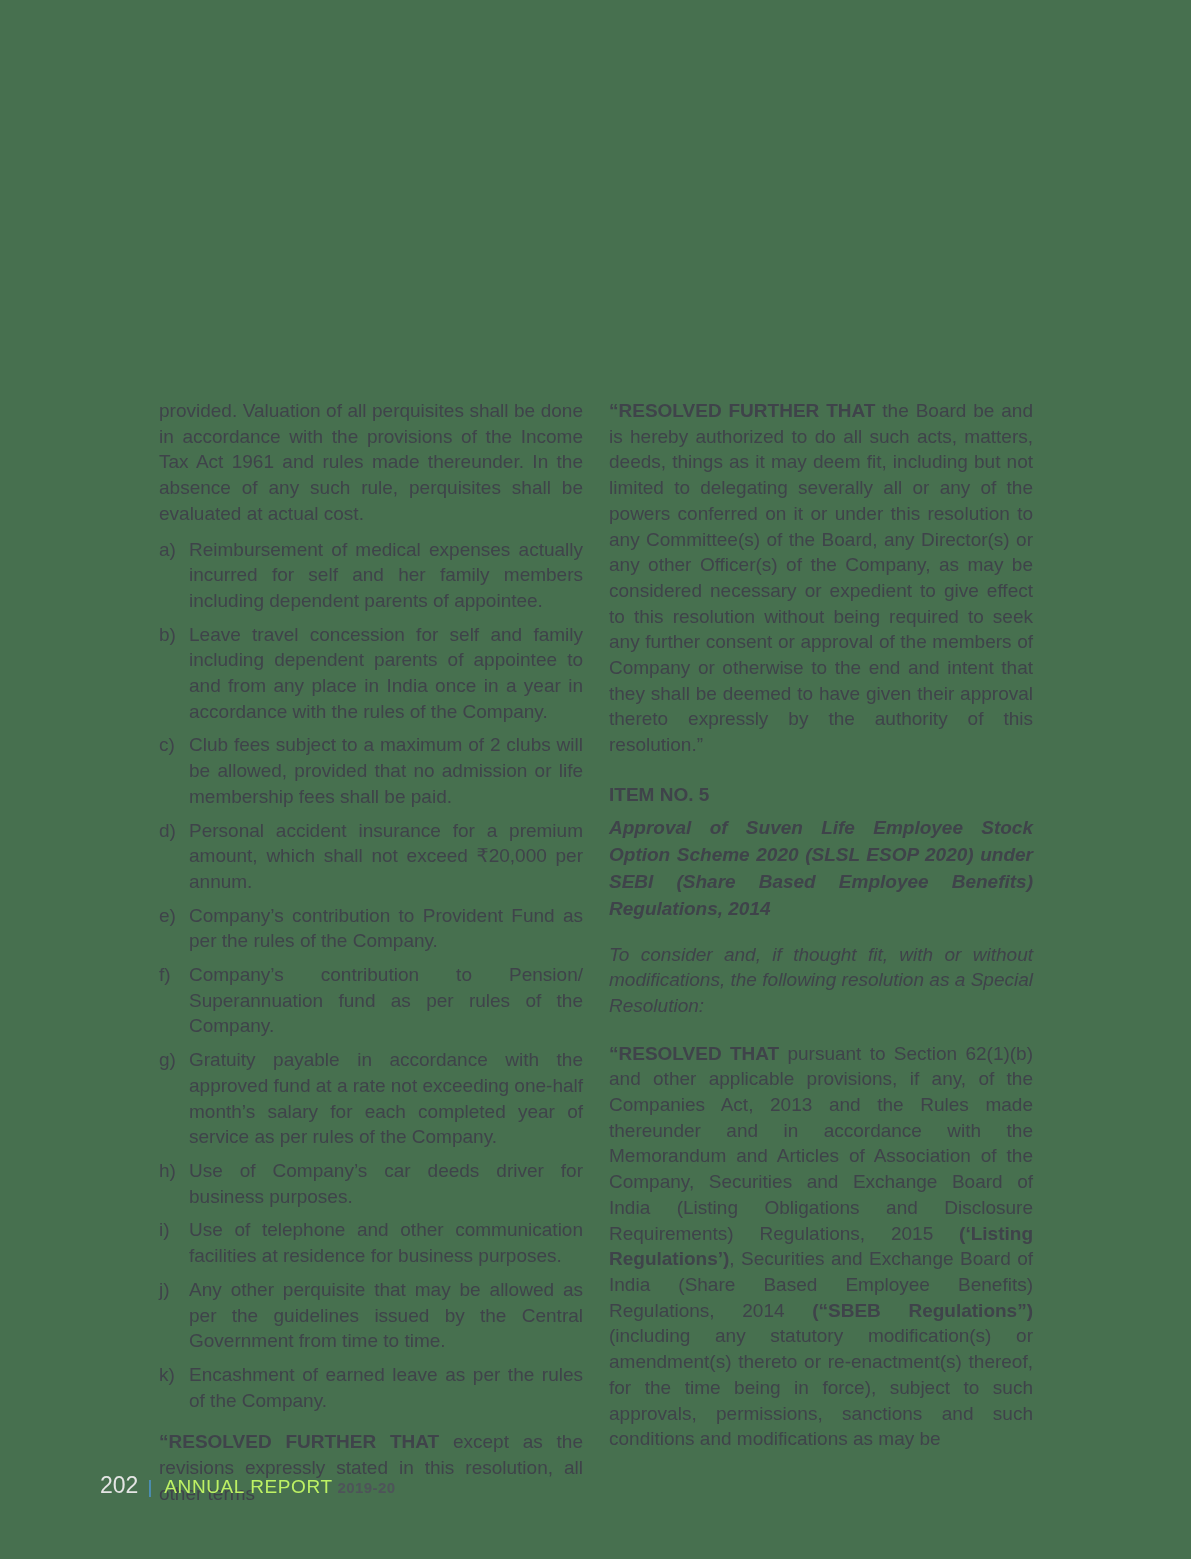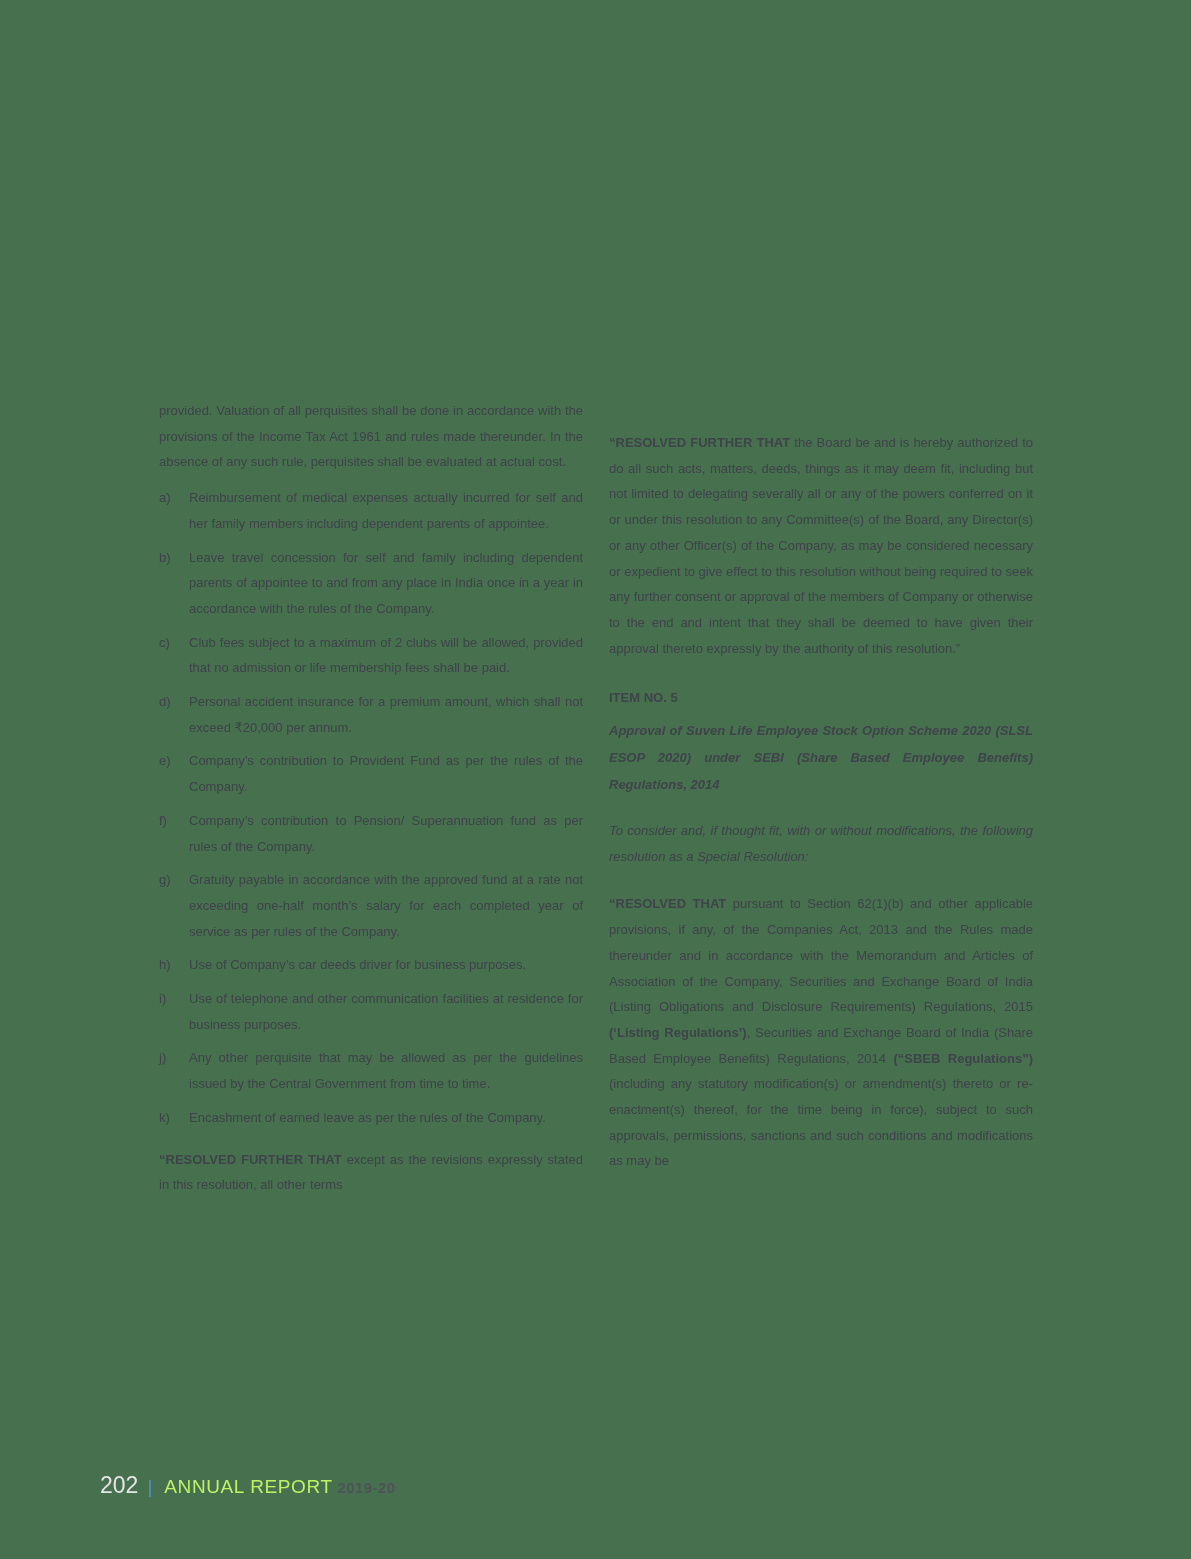--- a/index.html
+++ b/index.html
@@ -18,33 +18,32 @@
   .columns {
     position: absolute;
     left: 159px;
     top: 398px;
     width: 874px;
     display: flex;
     gap: 26px;
   }
   .col {
     width: 424px;
-    font-size: 13px;
+    font-size: 19px;
     line-height: 25.7px;
     text-align: justify;
   }
   .para {
     margin: 0 0 16px 0;
   }
   .para.tight {
     margin-bottom: 10px;
   }
   .para.big-gap {
     margin-bottom: 24px;
-    margin-top: 32px;
   }
   .bold { font-weight: bold; }
   .list-item {
     display: flex;
     margin-bottom: 8px;
   }
   .list-marker {
     flex: 0 0 30px;
   }
   .list-text {

